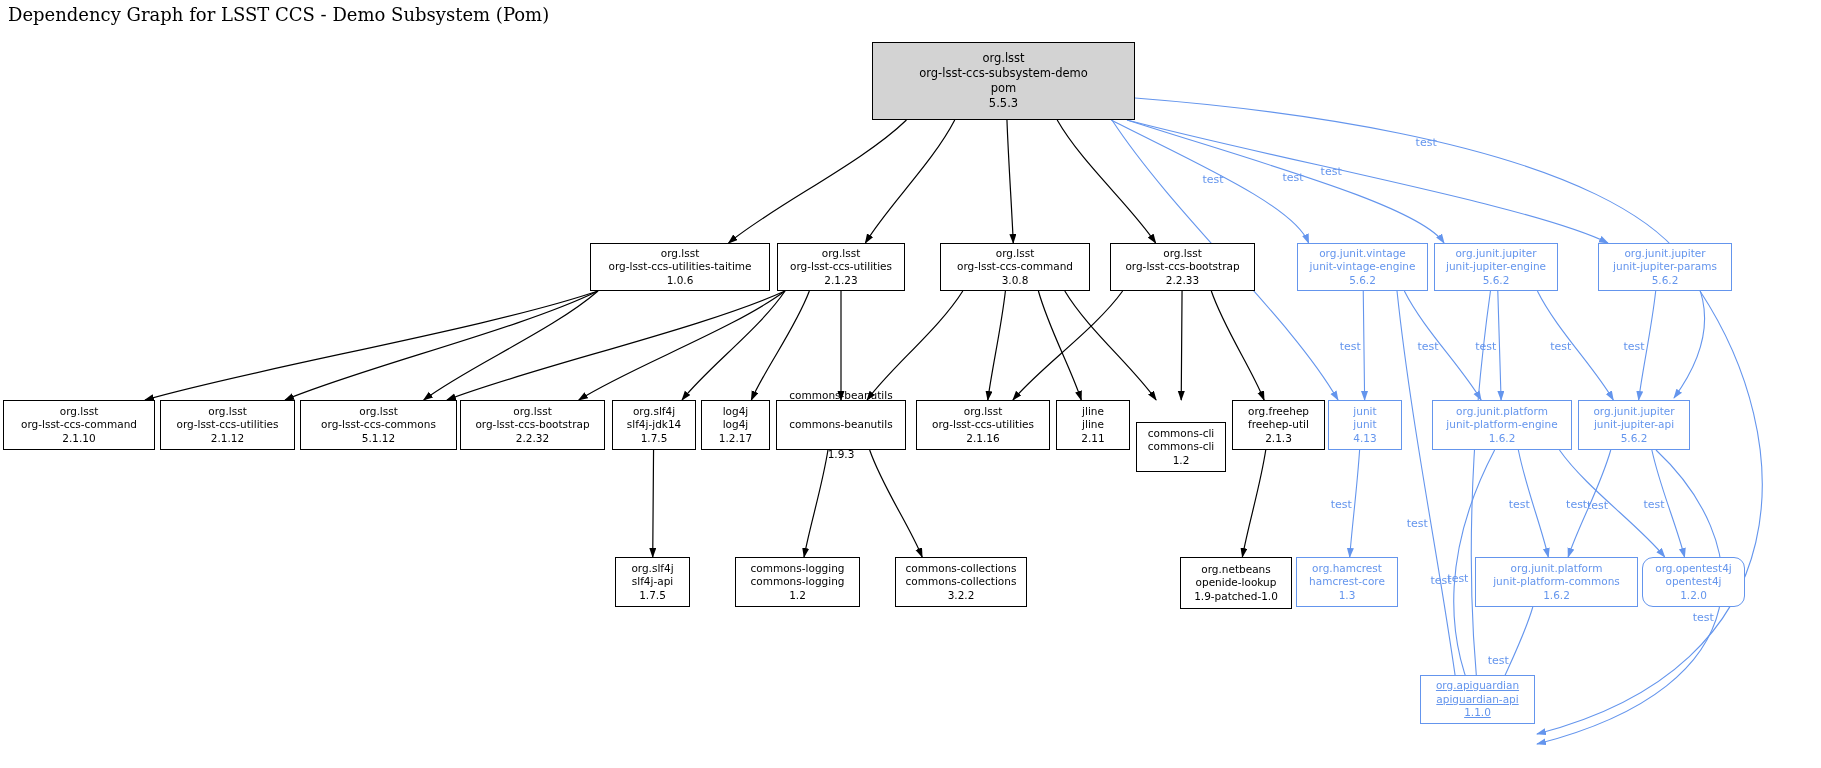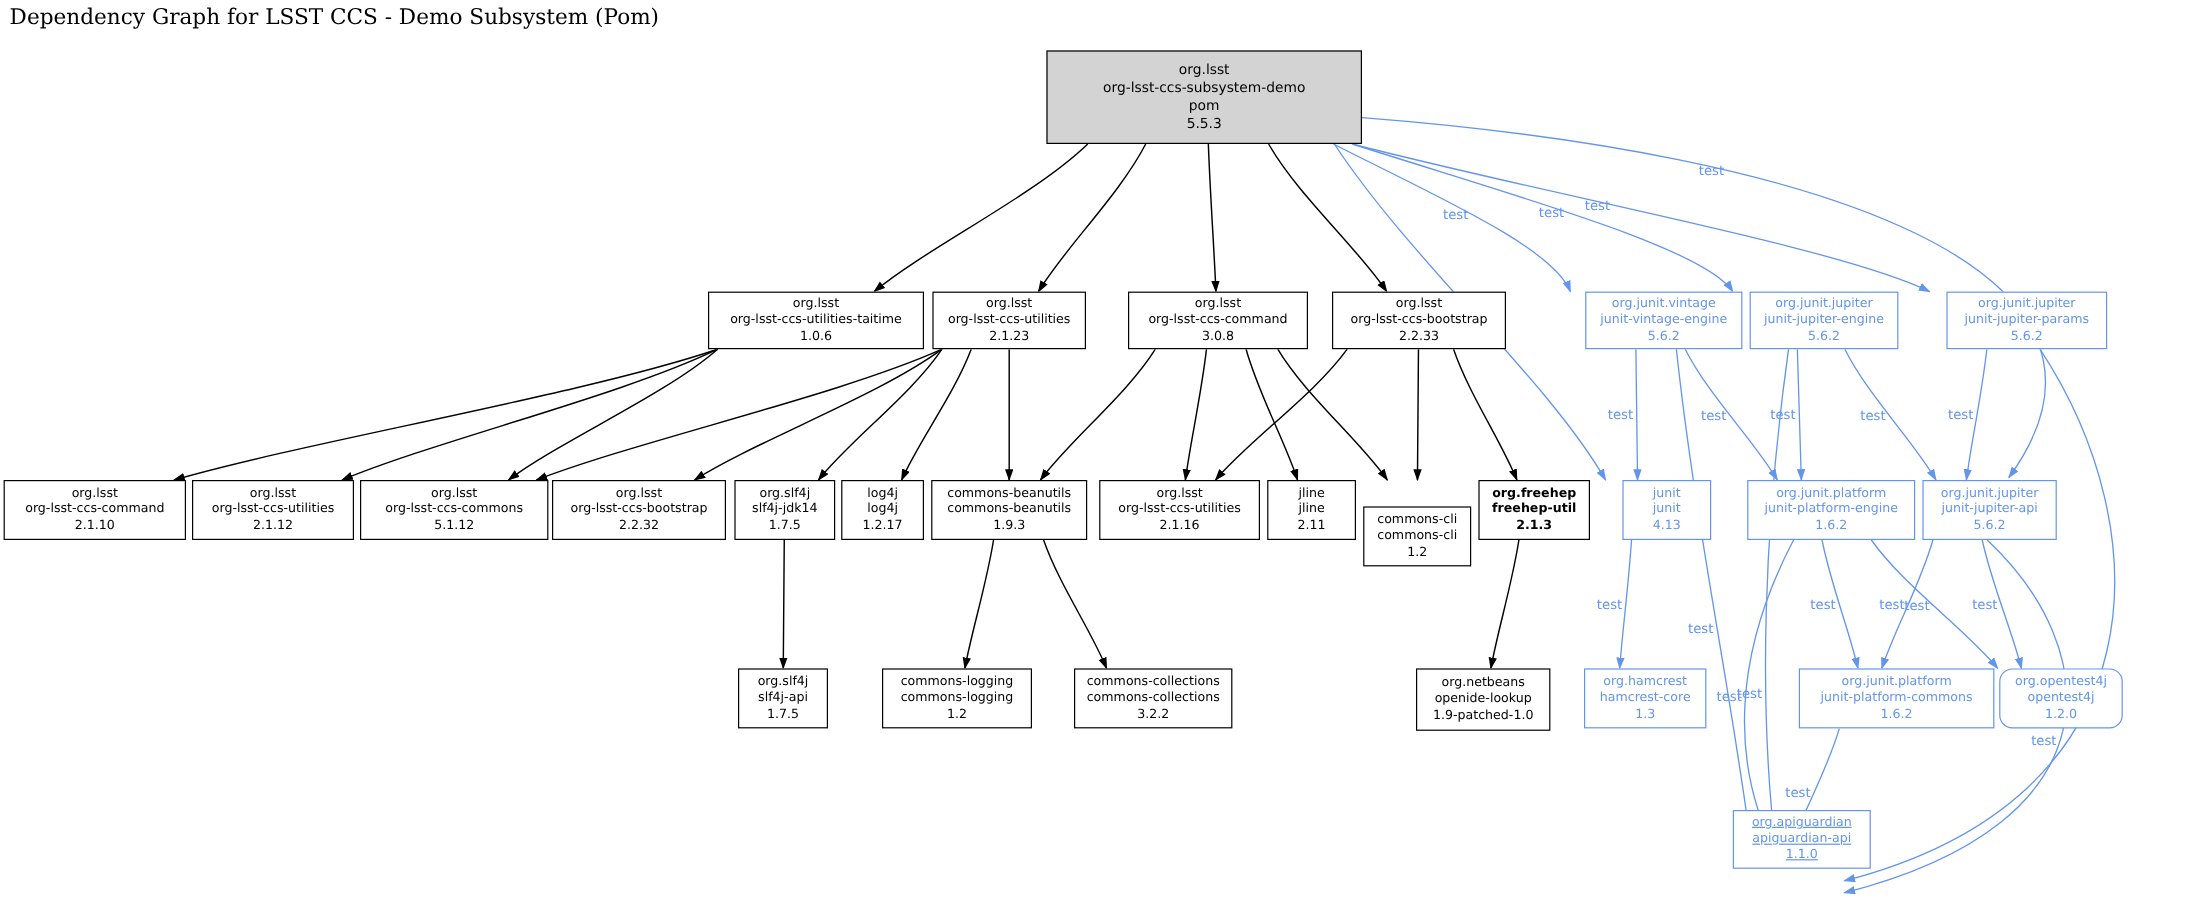--- a/index.html
+++ b/index.html
@@ -13,21 +13,21 @@
     font-size:18px;color:#000;
   }
   #edges{position:absolute;left:0;top:0;}
   .node{
     position:absolute;box-sizing:border-box;background:#fff;
     border:1.5px solid #000;color:#000;
     display:flex;flex-direction:column;justify-content:center;align-items:center;
     text-align:center;font-size:10.5px;line-height:1.3;white-space:nowrap;
   }
   .node.root{background:#d3d3d3;font-size:11.5px;}
-  .node.test{border-width:1px;border-color:var(--test,#6495ed);color:var(--test,#6495ed);margin-left:24px;}
+  .node.test{border-width:1px;border-color:var(--test,#6495ed);color:var(--test,#6495ed);}
   path.e{fill:none;stroke:#000;stroke-width:1.2px;}
   path.e.test{stroke:var(--test,#6495ed);stroke-width:1.1px;}
   text.elabel{font-size:11px;fill:var(--test,#6495ed);font-family:"DejaVu Sans","Liberation Sans",sans-serif;}
 </style>
 </head>
 <body>
 
 <div id="stage" style="--test: #6495ed;">
   <svg id="edges" width="1821" height="768">
     <defs>
@@ -170,41 +170,41 @@
       <div class="node" style="left: 612px; top: 400px; width: 84px; height: 50px;">
         <div>org.slf4j</div>
         <div>slf4j-jdk14</div>
         <div>1.7.5</div>
       </div>
       <div class="node" style="left: 701px; top: 400px; width: 69px; height: 50px; align-items: center;">
         <div>log4j</div>
         <div>log4j</div>
         <div>1.2.17</div>
       </div>
-      <div class="node" style="left: 776px; top: 400px; width: 130px; height: 50px;">
+      <div class="node" style="left: 776px; top: 400px; width: 130px; height: 50px; gap: 16px;">
         <div>commons-beanutils</div>
         <div>commons-beanutils</div>
         <div>1.9.3</div>
       </div>
       <div class="node" style="left: 916px; top: 400px; width: 134px; height: 50px;">
         <div>org.lsst</div>
         <div>org-lsst-ccs-utilities</div>
         <div>2.1.16</div>
       </div>
       <div class="node" style="left: 1056px; top: 400px; width: 74px; height: 50px;">
         <div>jline</div>
         <div>jline</div>
         <div>2.11</div>
       </div>
       <div class="node" style="left: 1136px; top: 400px; width: 90px; height: 50px; margin-top: 22px;">
         <div>commons-cli</div>
         <div>commons-cli</div>
         <div>1.2</div>
       </div>
-      <div class="node" style="left: 1232px; top: 400px; width: 93px; height: 50px; font-weight: bold;">
+      <div class="node" style="left: 1232px; top: 400px; width: 93px; height: 50px;">
         <div>org.freehep</div>
         <div>freehep-util</div>
         <div>2.1.3</div>
       </div>
       <div class="node test" style="left: 1328px; top: 400px; width: 74px; height: 50px;">
         <div>junit</div>
         <div>junit</div>
         <div>4.13</div>
       </div>
       <div class="node test" style="left: 1432px; top: 400px; width: 140px; height: 50px;">

